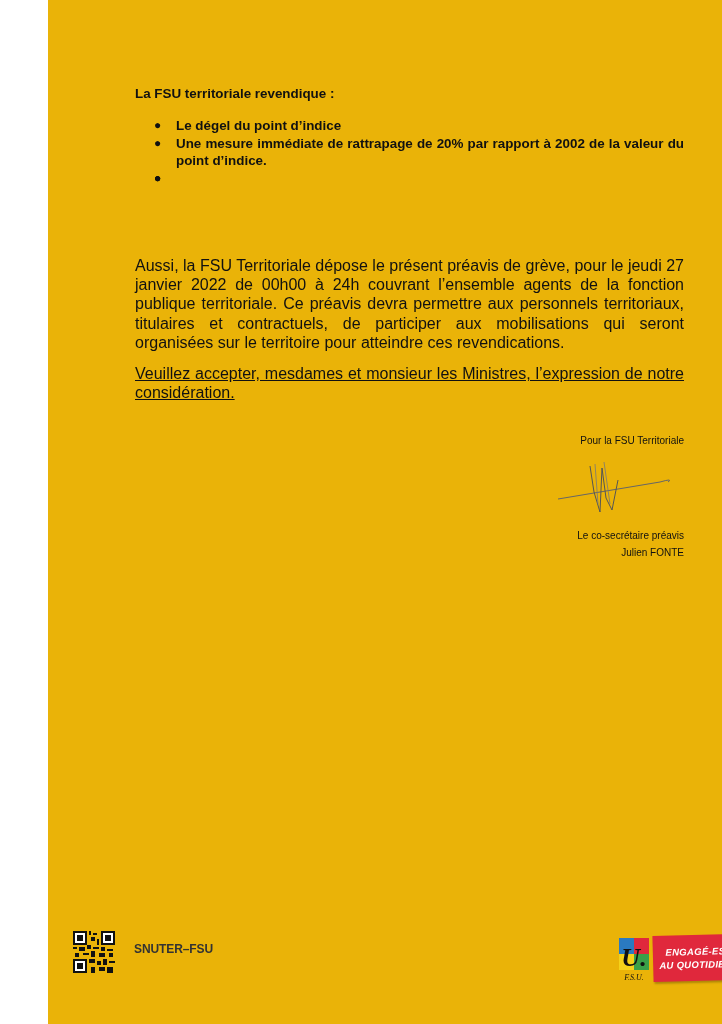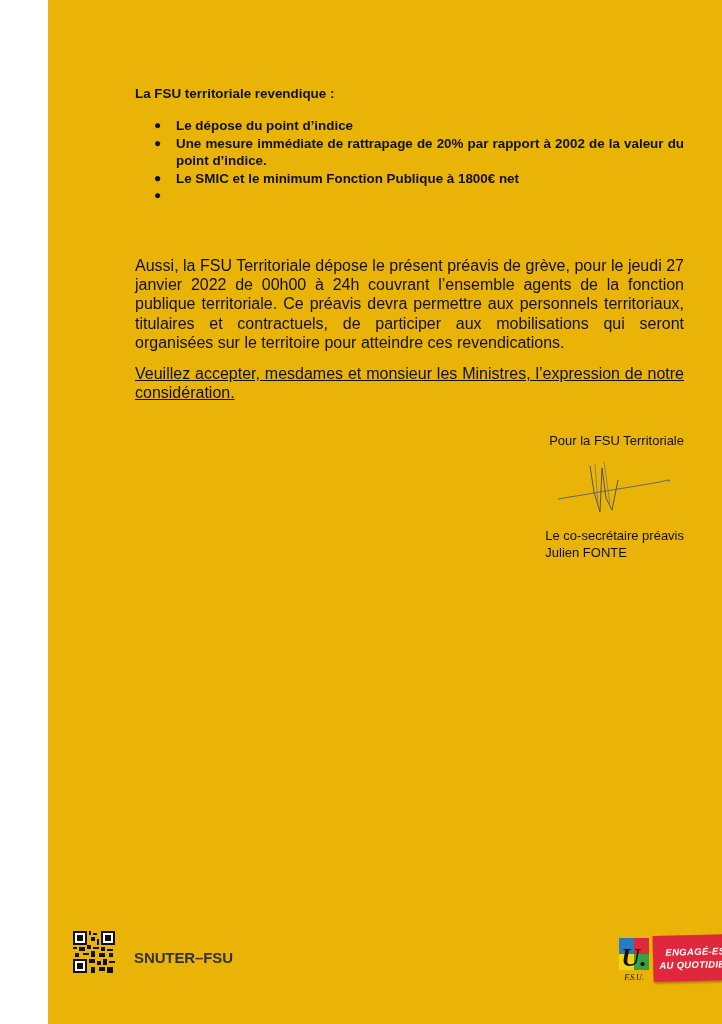--- a/index.html
+++ b/index.html
@@ -12,48 +12,48 @@
     .bullets { position: absolute; left: 106px; top: 117px; width: 530px; margin: 0; padding: 0; list-style: none;
                font-size: 13.4px; font-weight: bold; line-height: 17.6px; }
     .bullets li { position: relative; padding-left: 22px; text-align: justify; text-align-last: left; }
     .bullets li .dot { position: absolute; left: 0; top: 0; font-size: 12px; }
 
     .para { position: absolute; left: 87px; width: 549px; margin: 0; font-size: 16px; line-height: 19.2px;
             text-align: justify; }
     .para1 { top: 256px; }
     .para2 { top: 364px; text-decoration: underline; }
 
-    .sign { position: absolute; right: 86px; font-size: 13px; margin: 0; line-height: 17px; }
+    .sign { position: absolute; right: 86px; text-align: right; font-size: 10px; margin: 0; line-height: 17px; }
     .sign-top { top: 432px; }
     .sign-bottom { top: 527px; }
     .signature { position: absolute; left: 492px; top: 452px; width: 142px; height: 68px; }
 
     .footer { position: absolute; left: 0; top: 928px; width: 722px; height: 60px; }
     .qr { position: absolute; left: 25px; top: 3px; width: 42px; height: 42px; }
-    .footer-text { position: absolute; left: 86px; top: 22px; font-size: 15px; font-weight: bold; color: #333; line-height: 16px; letter-spacing: -0.1px; }
+    .footer-text { position: absolute; left: 86px; top: 13px; font-size: 12px; font-weight: bold; color: #333; line-height: 16px; letter-spacing: -0.1px; }
     .footer-text .line { display: block; white-space: nowrap; }
     .footer-text .ico { font-weight: normal; }
     .logo-fsu { position: absolute; left: 569px; top: 8px; width: 34px; height: 46px; }
     .badge { position: absolute; left: 605px; top: 7px; width: 85px; height: 46px; background: #e0283c;
              transform: rotate(-1.5deg); color: #fff; font-size: 9.5px; font-weight: bold; text-align: center;
              box-shadow: 1px 2px 2px rgba(0,0,0,0.25); display: flex; flex-direction: column; justify-content: center;
              line-height: 13px; letter-spacing: 0.3px; font-style: italic; }
   </style>
 </head>
 <body>
 
 <div class="page">
 
   <p class="intro">La FSU territoriale revendique :</p>
 
   <ul class="bullets">
-    <li><span class="dot">●</span><span>Le dépose du point d’indice</span></li>
+    <li><span class="dot">●</span><span>Le dégel du point d’indice</span></li>
     <li><span class="dot">●</span><span>Une mesure immédiate de rattrapage de 20% par rapport à 2002 de la valeur du point d’indice.</span></li>
     <li><span class="dot">●</span></li>
-    <li><span class="dot">●</span><span>Le SMIC et le minimum Fonction Publique à 1800€ net</span></li>
+    <li><span class="dot">●</span></li>
     <li><span class="dot">●</span></li>
   </ul>
 
   <p class="para para1">Aussi, la FSU Territoriale dépose le présent préavis de grève, pour le jeudi 27 janvier 2022 de 00h00 à 24h couvrant l’ensemble agents de la fonction publique territoriale. Ce préavis devra permettre aux personnels territoriaux, titulaires et contractuels, de participer aux mobilisations qui seront organisées sur le territoire pour atteindre ces revendications.</p>
   <p class="para para2">Veuillez accepter, mesdames et monsieur les Ministres, l’expression de notre considération.</p>
 
   <p class="sign sign-top">Pour la FSU Territoriale</p>
 
   <svg class="signature" viewBox="0 0 142 68">
     <path d="M18 47 L 120 30 Q 134 26 128 30" fill="none" stroke="#666" stroke-width="1"></path>

